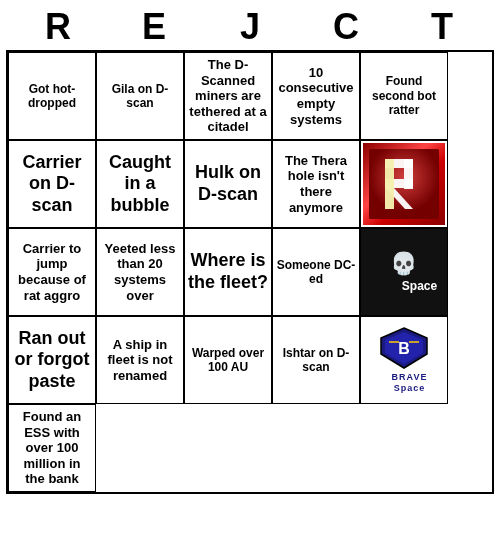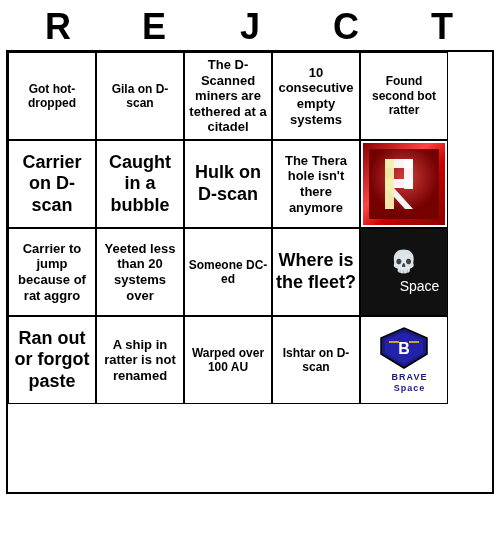--- a/index.html
+++ b/index.html
@@ -76,22 +76,22 @@
     .cell.space-cell {
       background: #111;
       color: #fff;
       flex-direction: column;
       gap: 2px;
     }
     .skull-icon {
       font-size: 22px;
     }
     .space-text {
-      font-size: 14px;
-      font-weight: normal;
+      font-size: 12px;
+      font-weight: bold;
       color: #fff;
       margin-left: 31px;
     }
     
     .cell.brave-space-cell {
       background: #fff;
       flex-direction: column;
     }
     .brave-logo {
       display: flex;
@@ -177,36 +177,36 @@
       </svg>
     </div>
   </div>
   <div class="cell small-text">
       <span>Carrier to jump because of rat aggro</span>
     </div>
   <div class="cell small-text">
       <span>Yeeted less than 20 systems over</span>
     </div>
 
+  <div class="cell large-text">
+      <span>Where is the fleet?</span>
+    </div>
   <div class="cell medium-text">
       <span>Someone DC-ed</span>
-    </div>
-  <div class="cell large-text">
-      <span>Where is the fleet?</span>
     </div>
   <div class="cell space-cell">
     <span class="skull-icon">💀</span>
     <span class="space-text">Space</span>
   </div>
   <div class="cell large-text">
       <span>Ran out or forgot paste</span>
     </div>
 
   <div class="cell small-text">
-      <span>A ship in ratter is not renamed</span>
+      <span>A ship in fleet is not renamed</span>
     </div>
   <div class="cell medium-text">
       <span>Warped over 100 AU</span>
     </div>
   <div class="cell medium-text">
       <span>Ishtar on D-scan</span>
     </div>
   <div class="cell brave-space-cell">
     <div class="brave-logo">
       <svg class="brave-shield" viewBox="0 0 50 44">
@@ -216,13 +216,16 @@
         <polygon points="25,6 44,14 44,27 25,38 6,27 6,14" fill="#2222aa"></polygon>
 
         <text x="25" y="28" text-anchor="middle" font-size="16" font-weight="bold" fill="#fff" font-family="Arial">B</text>
 
         <line x1="10" y1="16" x2="20" y2="16" stroke="#ffcc00" stroke-width="1.5"></line>
         <line x1="30" y1="16" x2="40" y2="16" stroke="#ffcc00" stroke-width="1.5"></line>
       </svg>
       <span class="brave-space-label">BRAVE Space</span>
     </div>
   </div>
+  <div class="cell small-text">
+      <span>Found an ESS with over 100 million in the bank</span>
+    </div>
 </div>
 
 </body></html>

